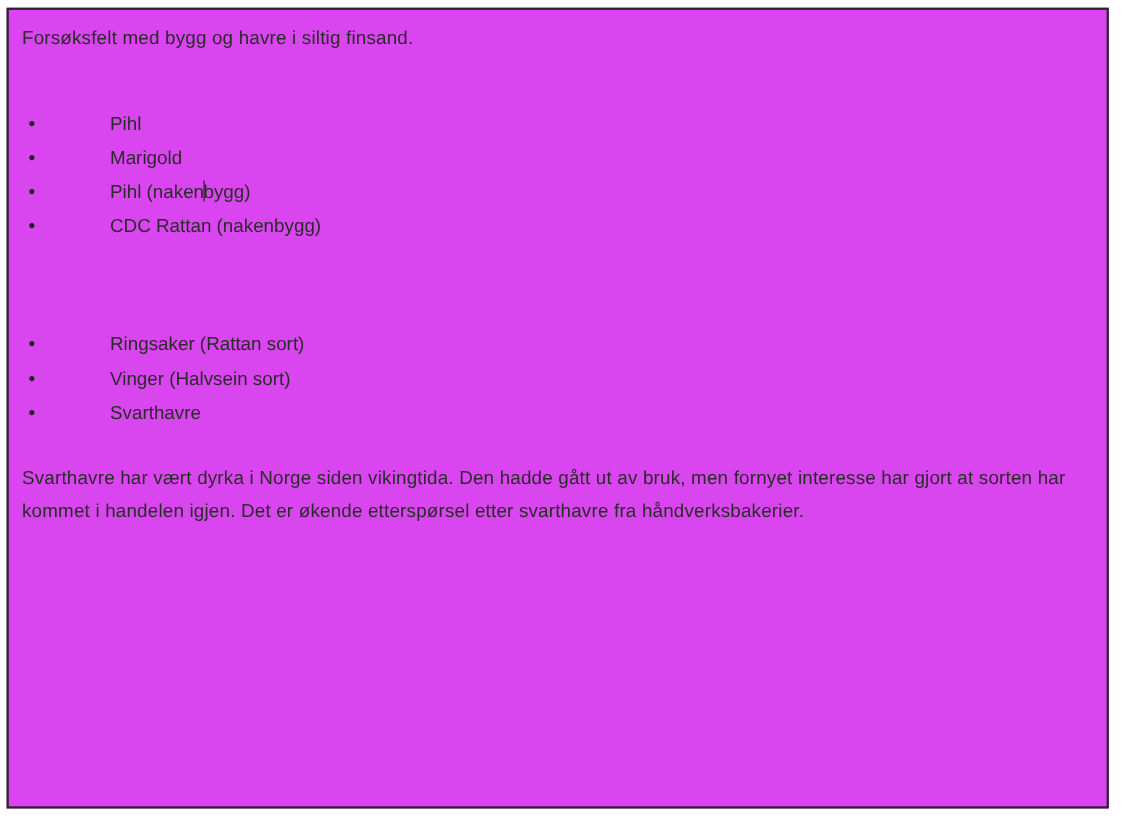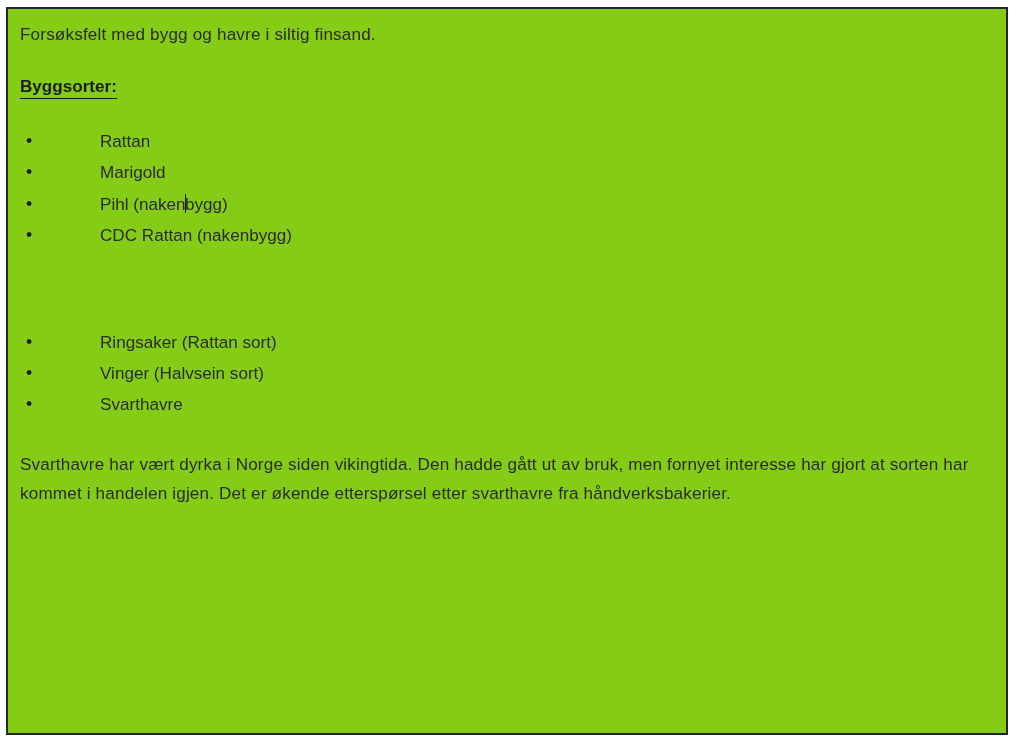--- a/index.html
+++ b/index.html
@@ -18,21 +18,21 @@
 
   
   .doc-frame {
     position: absolute;
     left: 6px;
     top: 7px;
     width: 1002px;
     height: 728px;
     box-sizing: border-box;
     border: 2px solid #262626;
-    background: #84cc16;
+    background: #d946ef;
   }
 
   .doc-body {
     position: absolute;
     left: 0;
     top: 0;
     right: 0;
     bottom: 0;
     padding: 10px 14px 10px 12px;
     box-sizing: border-box;
@@ -113,28 +113,25 @@
 </head>
 <body>
 
 <div class="doc-frame">
   <div class="doc-body">
 
     <p class="para intro">Forsøksfelt med bygg og havre i siltig finsand.</p>
 
     <div class="gap-md"></div>
 
-    <div class="heading">
-      <span class="h-text">Byggsorter:</span>
-    </div>
 
     <div class="gap-lg"></div>
 
     <ul class="bullets" id="barley-list">
-        <li><span class="bullet-dot">•</span><span>Rattan</span></li>
+        <li><span class="bullet-dot">•</span><span>Pihl</span></li>
         <li><span class="bullet-dot">•</span><span>Marigold</span></li>
         <li><span class="bullet-dot">•</span><span>Pihl (naken</span><span class="caret"></span><span>bygg)</span></li>
         <li><span class="bullet-dot">•</span><span>CDC Rattan (nakenbygg)</span></li>
       </ul>
 
     <div class="gap-xl"></div>
 
 
     <div class="gap-md"></div>
 

